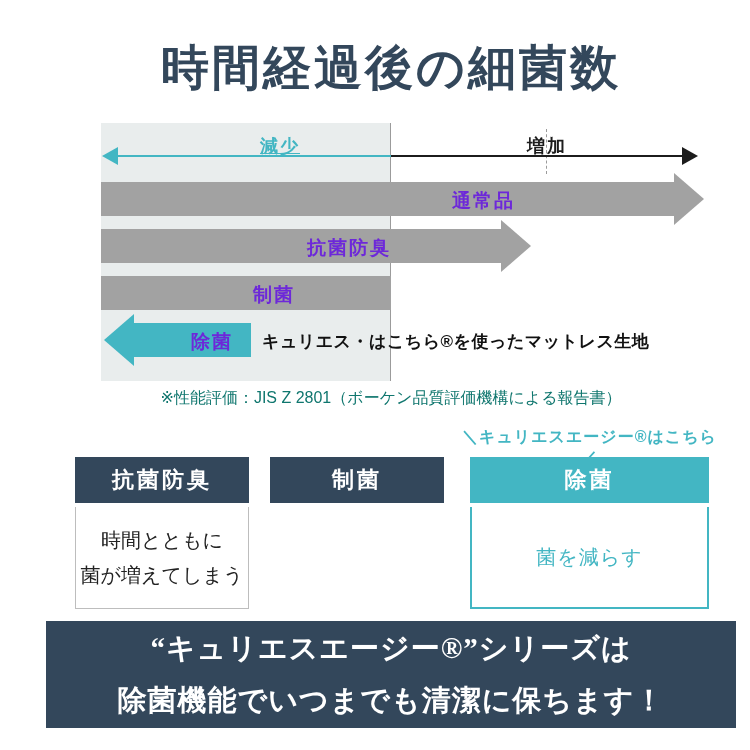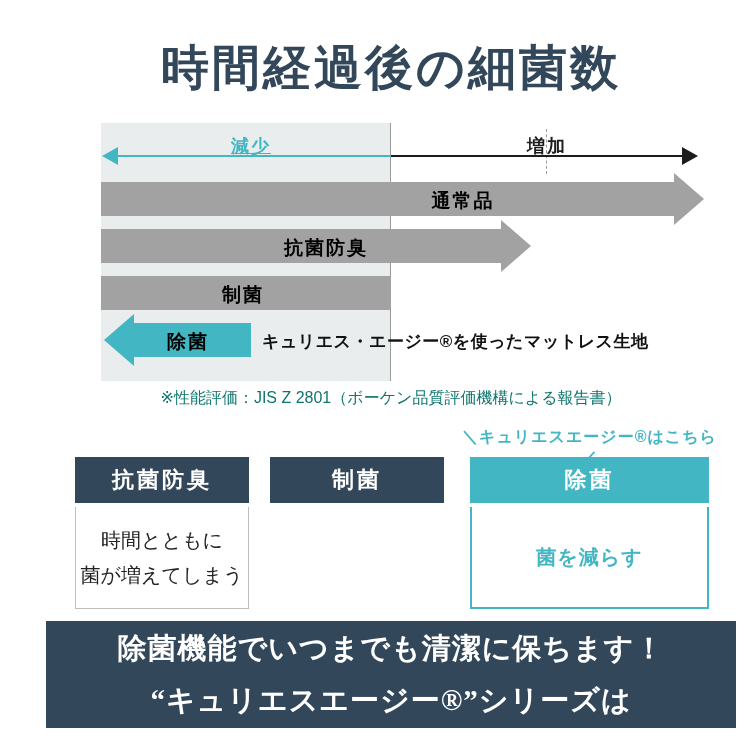--- a/index.html
+++ b/index.html
@@ -24,29 +24,29 @@
   .vline{position:absolute;left:374px;top:107px;width:1px;height:258px;background:#9b9b9b;}
   .dashline{position:absolute;left:530px;top:113px;width:0;height:45px;border-left:1px dashed #9b9b9b;}
 
   .axis-line{position:absolute;top:139px;height:2px;}
   .axis-line.left{left:100px;width:275px;background:var(--teal);}
   .axis-line.right{left:375px;width:293px;background:#1c1c1c;}
   .axis-head{position:absolute;top:131px;width:0;height:0;border-top:9px solid transparent;border-bottom:9px solid transparent;}
   .axis-head.left{left:86px;border-right:16px solid var(--teal);}
   .axis-head.right{left:666px;border-left:16px solid #1c1c1c;}
   .axis-label{position:absolute;top:118px;width:96px;text-align:center;font-weight:bold;font-size:18px;letter-spacing:2px;}
-  .axis-label.decrease{left:187px;color:var(--teal);text-decoration:underline;}
+  .axis-label.decrease{left:216px;color:var(--teal);text-decoration:underline;}
   .axis-label.increase{left:483px;color:#1c1c1c;}
 
   .bar{position:absolute;height:34px;background:var(--gray);}
   .bar.teal{background:var(--teal);}
   .head{position:absolute;width:0;height:0;border-top:26px solid transparent;border-bottom:26px solid transparent;}
   .head.right{border-left:30px solid var(--gray);}
   .head.left{border-right:30px solid var(--teal);}
-  .bar-label{position:absolute;color:#000000;font-weight:bold;font-size:19px;letter-spacing:2px;text-align:center;}
+  .bar-label{position:absolute;color:#6d28d9;font-weight:bold;font-size:19px;letter-spacing:2px;text-align:right;}
 
   .bar-normal{left:85px;top:166px;width:573px;}
   .head-normal{left:658px;top:157px;}
   .label-normal{left:395px;top:172px;width:104px;}
 
   .bar-anti{left:85px;top:213px;width:400px;}
   .head-anti{left:485px;top:204px;}
   .label-anti{left:245px;top:219px;width:130px;}
 
   .bar-seigin{left:85px;top:260px;width:290px;}
@@ -64,21 +64,21 @@
   .callout{position:absolute;left:440px;top:411px;width:267px;text-align:center;color:var(--teal);font-weight:bold;font-size:16px;letter-spacing:1px;}
 
   
   .card{position:absolute;top:437px;}
   .card .card-header{height:46px;background:var(--navy);color:#fff;font-size:22px;font-weight:bold;letter-spacing:3px;display:flex;align-items:center;justify-content:center;}
   .card .card-body{height:102px;background:#fff;border:1px solid #bdbdbd;border-top:none;display:flex;align-items:center;justify-content:center;text-align:center;font-size:20px;line-height:1.75;white-space:pre-line;color:#222;}
   .card1{left:55px;width:182px;}
   .card2{left:250px;width:182px;}
   .card3{left:450px;width:247px;}
   .card3 .card-header{background:var(--teal);}
-  .card3 .card-body{border:2px solid var(--teal);border-top:none;color:var(--teal);font-weight:bold;font-size:20px;letter-spacing:1px;}
+  .card3 .card-body{border:2px solid var(--teal);border-top:none;color:var(--teal);font-weight:normal;font-size:20px;letter-spacing:1px;}
 
   
   .banner{
     position:absolute;left:30px;top:605px;width:690px;height:107px;background:var(--navy);
     display:flex;flex-direction:column;align-items:center;justify-content:center;gap:9px;
     color:#fff;font-family:"Liberation Serif","DejaVu Serif",serif;font-weight:bold;
   }
   .banner .line{font-size:29px;letter-spacing:1px;line-height:1.2;text-align:center;}
 </style>
 </head>
@@ -108,38 +108,38 @@
     <div class="head right head-anti"></div>
     <div class="bar-label label-anti">抗菌防臭</div>
 
     <div class="bar bar-seigin"></div>
     <div class="bar-label label-seigin">制菌</div>
 
     <div class="bar teal bar-jokin"></div>
     <div class="head left head-jokin"></div>
     <div class="bar-label label-jokin">除菌</div>
 
-    <div class="annotation">キュリエス・エージー®を使ったマットレス生地</div>
+    <div class="annotation">キュリエス・はこちら®を使ったマットレス生地</div>
   </div>
 
   <div class="footnote">※性能評価：JIS Z 2801（ボーケン品質評価機構による報告書）</div>
 
   <div class="callout">＼キュリエスエージー®はこちら／</div>
 
   <div class="card card1">
     <div class="card-header">抗菌防臭</div>
     <div class="card-body">時間とともに
 菌が増えてしまう</div>
   </div>
   <div class="card card2">
     <div class="card-header">制菌</div>
   </div>
   <div class="card card3">
     <div class="card-header">除菌</div>
     <div class="card-body">菌を減らす</div>
   </div>
 
   <div class="banner">
+    <div class="line">“キュリエスエージー®”シリーズは</div>
     <div class="line">除菌機能でいつまでも清潔に保ちます！</div>
-    <div class="line">“キュリエスエージー®”シリーズは</div>
   </div>
 
 </div>
 
 </body></html>

